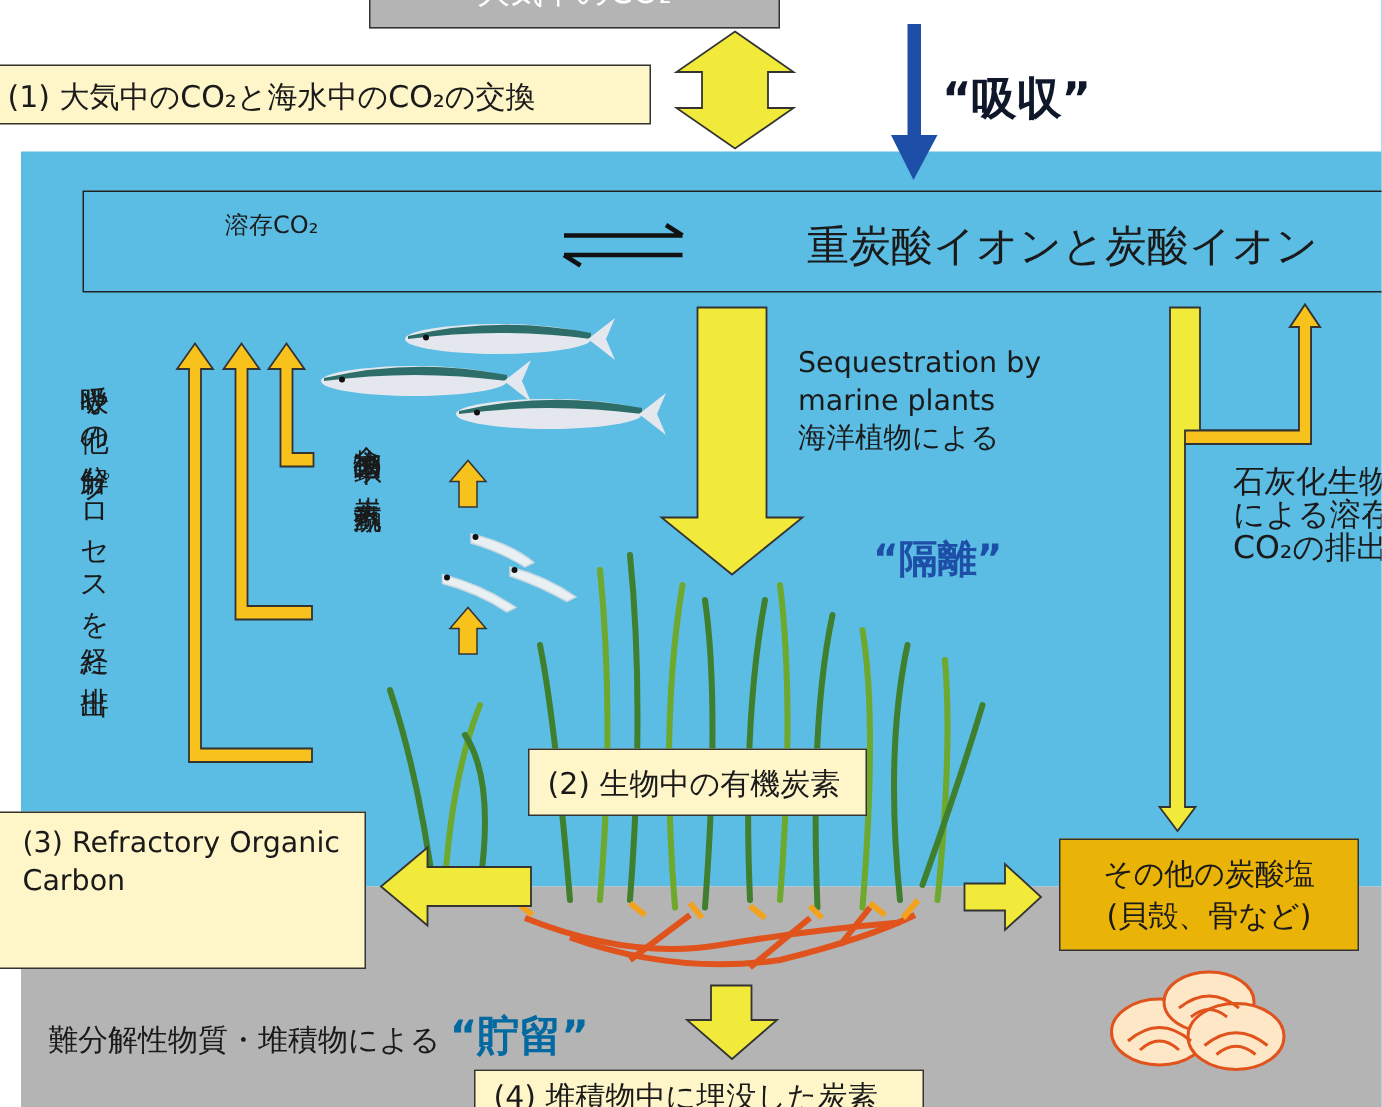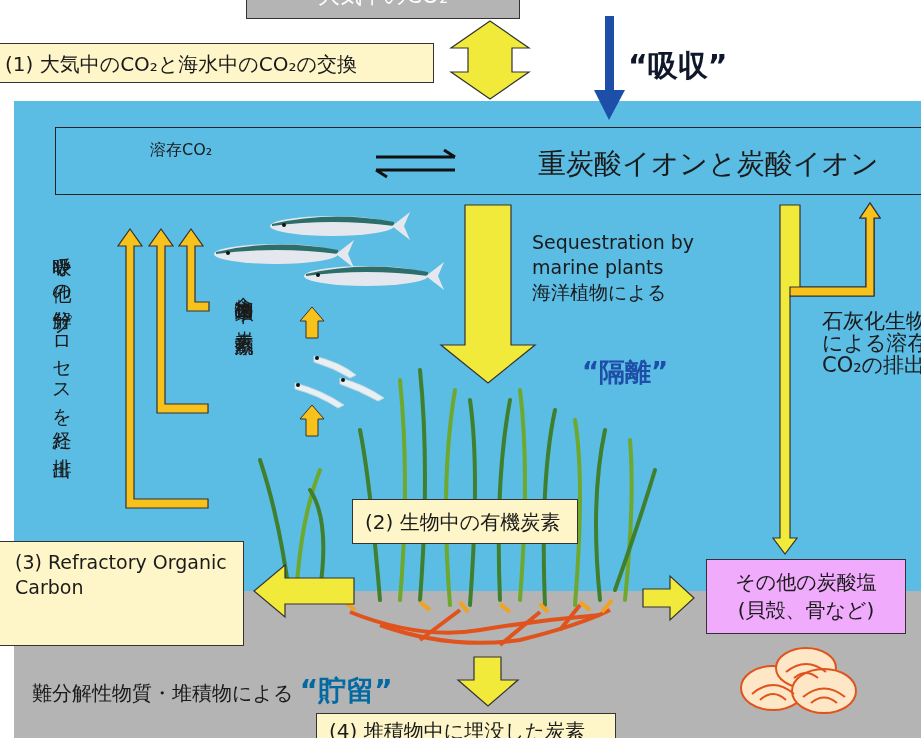--- a/index.html
+++ b/index.html
@@ -17,21 +17,21 @@
   .dissolved { left:150px; top:140px; font-size:16px; }
   .bicarb { left:538px; top:145px; font-size:28px; white-space:nowrap;text-align:right; }
   .vtext { writing-mode:vertical-rl; font-size:19px; line-height:25px; letter-spacing:2px; }
   .resp { left:50px; top:242px; height:280px; }
   .foodchain { left:232px; top:282px; height:230px; }
   .seq { left:532px; top:230px; font-size:19px; line-height:25px; }
   .sep { left:582px; top:318px; font-size:26px; font-weight:bold; color:#1e4fa8;margin-top:37px; }
   .calc { left:822px; top:310px; font-size:21px; line-height:22px; white-space:nowrap; }
   .box2 { left:352px; top:499px; width:226px; height:45px; font-size:20px; line-height:45px; padding-left:12px; box-sizing:border-box; white-space:nowrap; }
   .box3 { left:-6px; top:541px; width:250px; height:105px; font-size:19px; line-height:25px; padding:8px 0 0 20px; box-sizing:border-box; }
-  .box-other { left:706px; top:559px; width:200px; height:75px; background:#f0abfc; border:1.5px solid #333; box-sizing:border-box; font-size:20px; line-height:28px; text-align:center; padding-top:8px; }
+  .box-other { left:706px; top:559px; width:200px; height:75px; background:#eab308; border:1.5px solid #333; box-sizing:border-box; font-size:20px; line-height:28px; text-align:center; padding-top:8px; }
   .storage { left:32px; top:672px; font-size:20px; white-space:nowrap; }
   .storage .em { font-size:28px; font-weight:bold; color:#0369a1; }
   .box4 { left:316px; top:713px; width:300px; height:40px; font-size:20px; line-height:34px; padding-left:12px; box-sizing:border-box; white-space:nowrap; }
   svg.overlay { position:absolute; left:0; top:0; }
 </style>
 </head>
 <body>
 
 <div class="abs sea"></div>
 <div class="abs sediment"></div>

